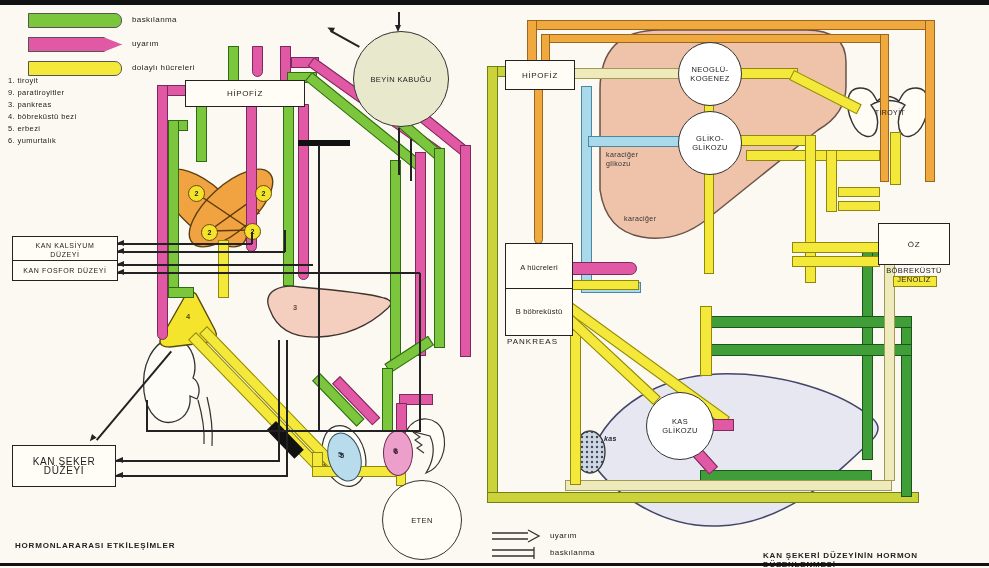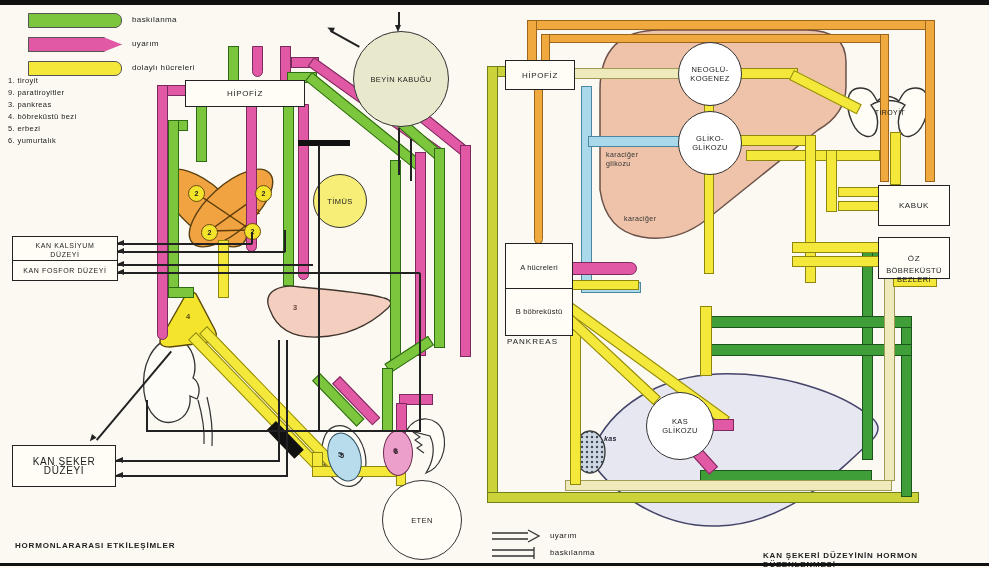--- a/index.html
+++ b/index.html
@@ -167,23 +167,20 @@
   </div>
   <div class="bx" style="left:12px;top:260px;width:104px;height:19px;font-size:7px;">
     <span>KAN FOSFOR DÜZEYİ</span>
   </div>
   <div class="bx" style="left:12px;top:445px;width:102px;height:40px;font-size:10px;">
     <span>KAN ŞEKER DÜZEYİ</span>
   </div>
   <div class="circ" style="left:353px;top:31px;width:94px;height:94px;background:#e8e8cc;">
     <span>BEYİN KABUĞU</span>
   </div>
-  <div class="circ" style="left:313px;top:174px;width:52px;height:52px;background:#f6ee77;">
-    <span>TİMÜS</span>
-  </div>
   <div class="circ" style="left:382px;top:480px;width:78px;height:78px;background:#fffdf6;">
     <span>ETEN</span>
   </div>
 
   <div class="ycirc" style="left:188px;top:185px;">
       <span>2</span>
     </div>
   <div class="ycirc" style="left:255px;top:185px;">
       <span>2</span>
     </div>
@@ -281,29 +278,26 @@
   <div class="bx" style="left:505px;top:60px;width:68px;height:28px;">
     <span>HİPOFİZ</span>
   </div>
   <div class="bx" style="left:505px;top:243px;width:66px;height:46px;font-size:7.5px;letter-spacing:.2px;">
     <span>A hücreleri</span>
   </div>
   <div class="bx" style="left:505px;top:287.5px;width:66px;height:46px;font-size:7.5px;letter-spacing:.2px;">
     <span>B böbreküstü</span>
   </div>
   <div class="lbl" style="left:507px;top:337px;letter-spacing:1px;">PANKREAS</div>
-  <div class="bx" style="left:878px;top:185px;width:70px;height:39px;">
-    <span>KABUK</span>
-  </div>
-  <div class="bx" style="left:878px;top:237px;width:70px;height:40px;">
+  <div class="bx" style="left:878px;top:223px;width:70px;height:40px;">
     <span>ÖZ</span>
   </div>
   <div class="lbl" style="left:866px;top:266px;width:96px;text-align:center;font-size:7.5px;">
     <div>BÖBREKÜSTÜ</div>
-    <div>BEZLERİ</div>
+    <div>JENOLİZ</div>
   </div>
   <div class="circ" style="left:678px;top:42px;width:62px;height:62px;">
     <span>NEOGLÜ-</span>
     <span>KOGENEZ</span>
   </div>
   <div class="circ" style="left:678px;top:111px;width:62px;height:62px;">
     <span>GLİKO-</span>
     <span>GLİKOZU</span>
   </div>
   <div class="lbl" style="left:862px;top:108px;width:56px;text-align:center;font-size:7px;">TİROYİT</div>

